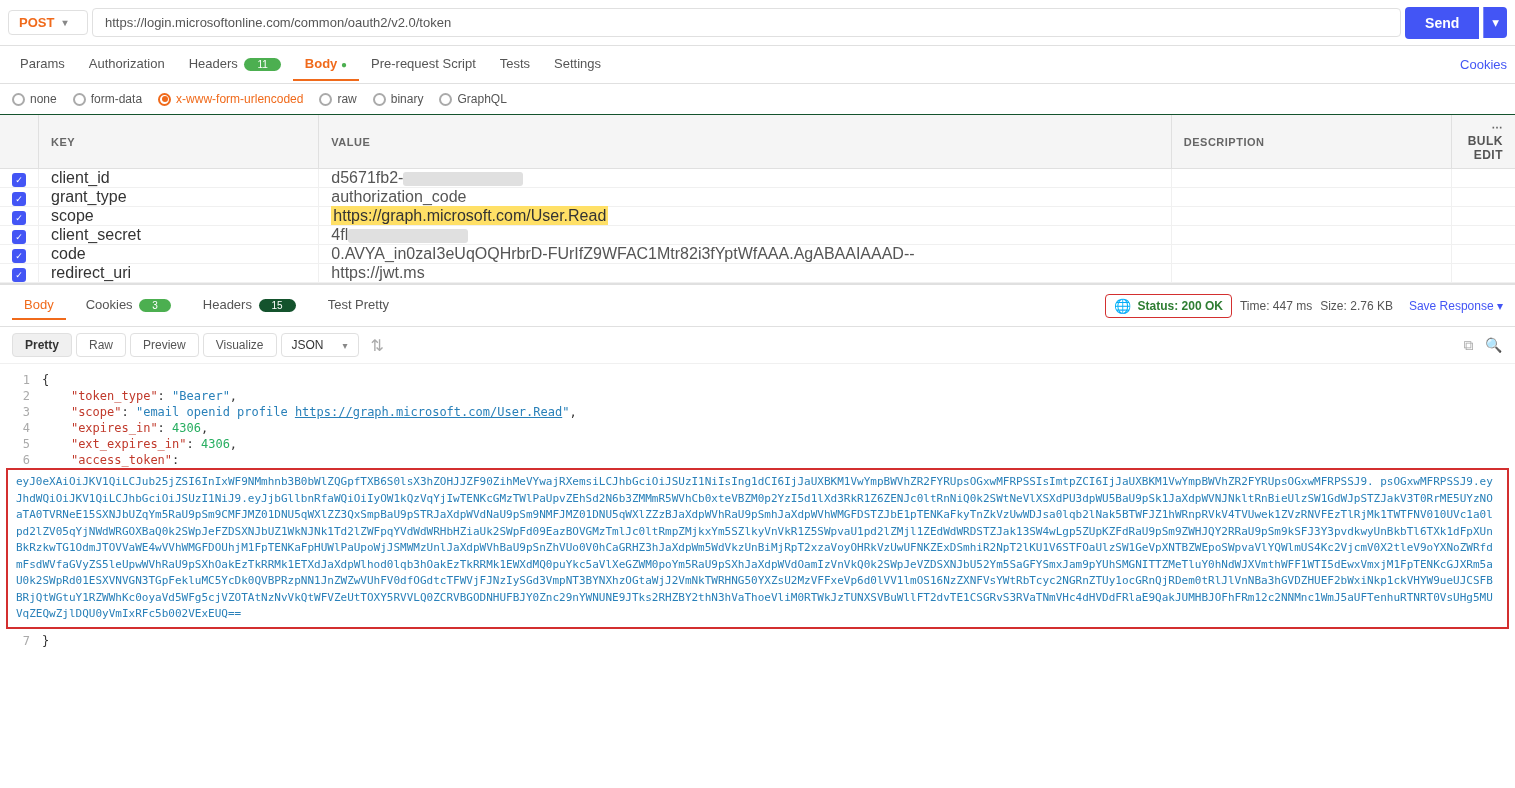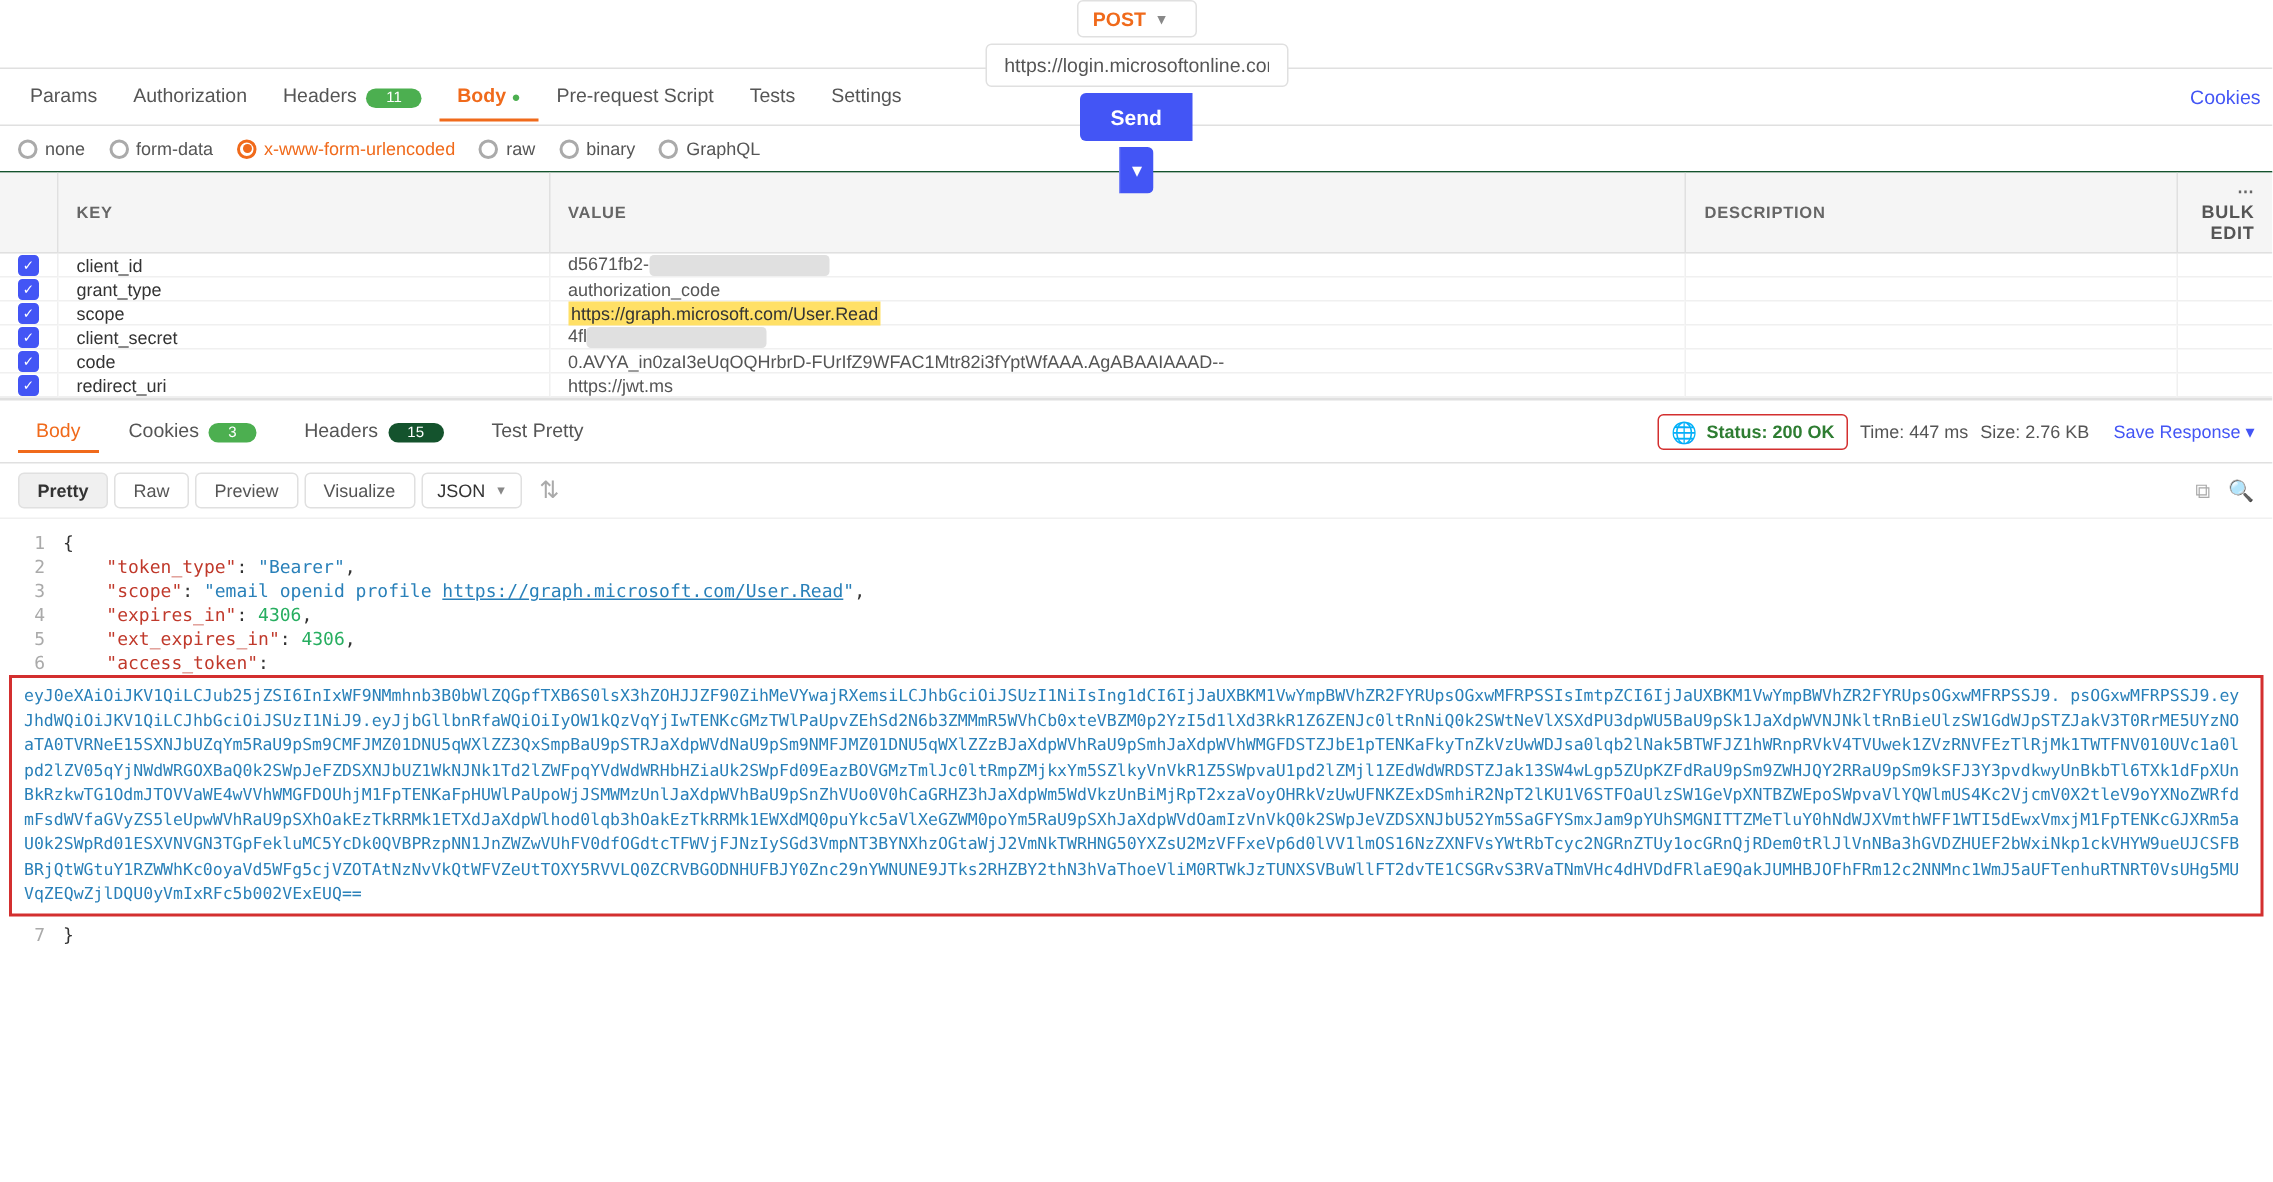--- a/index.html
+++ b/index.html
@@ -1,19 +1,19 @@
 <!DOCTYPE html>
 <html><head>
   <meta charset="utf-8">
   <style>
     * { box-sizing: border-box; margin: 0; padding: 0; }
     body { font-family: -apple-system, BlinkMacSystemFont, 'Segoe UI', sans-serif; font-size: 13px; background: #fff; color: #333; overflow: hidden; }
 
     
-    .top-bar { display: flex; align-items: center; height: 46px; border-bottom: 1px solid #e0e0e0; padding: 0 8px; gap: 4px; flex-direction: column; }
+    .top-bar { display: flex; align-items: center; height: 46px; border-bottom: 1px solid #e0e0e0; padding: 0 8px; gap: 4px; }
     .method-select { display: flex; align-items: center; gap: 4px; border: 1px solid #e0e0e0; border-radius: 4px; padding: 4px 10px; font-size: 13px; font-weight: 600; color: #f06a1b; cursor: pointer; min-width: 80px; }
     .method-select .chevron { color: #888; font-size: 10px; margin-left: 4px; }
     .url-bar { flex: 1; border: 1px solid #e0e0e0; border-radius: 4px; padding: 6px 12px; font-size: 13px; color: #555; }
     .send-btn { background: #4355f5; color: #fff; border: none; border-radius: 4px 0 0 4px; padding: 8px 20px; font-size: 14px; font-weight: 600; cursor: pointer; }
     .send-chevron { background: #4355f5; color: #fff; border: none; border-left: 1px solid rgba(255,255,255,0.3); border-radius: 0 4px 4px 0; padding: 8px 8px; cursor: pointer; }
 
     
     .tabs-row { display: flex; align-items: center; padding: 0 8px; border-bottom: 1px solid #e0e0e0; height: 38px; }
     .tab { padding: 8px 12px; font-size: 13px; color: #555; cursor: pointer; border-bottom: 2px solid transparent; }
     .tab.active { color: #f06a1b; border-bottom: 2px solid #f06a1b; font-weight: 600; }
@@ -26,21 +26,21 @@
     .radio-item { display: flex; align-items: center; gap: 5px; font-size: 12px; color: #555; cursor: pointer; }
     .radio-circle { width: 13px; height: 13px; border-radius: 50%; border: 2px solid #aaa; display: flex; align-items: center; justify-content: center; }
     .radio-circle.checked { border-color: #f06a1b; }
     .radio-circle.checked::after { content: ''; width: 6px; height: 6px; background: #f06a1b; border-radius: 50%; }
 
     
     .kv-table { width: 100%; border-collapse: collapse; }
     .kv-table thead th { background: #f5f5f5; padding: 6px 12px; text-align: left; font-size: 11px; font-weight: 600; color: #666; border-bottom: 1px solid #e0e0e0; border-right: 1px solid #e0e0e0; text-transform: uppercase; letter-spacing: 0.5px; }
     .kv-table thead th:last-child { border-right: none; }
     .kv-table tbody tr { border-bottom: 1px solid #f0f0f0; }
-    .kv-table tbody td { padding: 0 12px; font-size: 12px; border-right: 1px solid #f0f0f0; vertical-align: middle; }
+    .kv-table tbody td { padding: 0 12px; font-size: 16px; border-right: 1px solid #f0f0f0; vertical-align: middle; }
     .kv-table tbody td:last-child { border-right: none; }
     .checkbox-cell { width: 32px; text-align: center; }
     .cb { width: 14px; height: 14px; border: 2px solid #4355f5; border-radius: 3px; background: #4355f5; display: inline-flex; align-items: center; justify-content: center; cursor: pointer; }
     .cb::after { content: '✓'; color: #fff; font-size: 9px; }
     .key-col { color: #333; font-size: 12px; min-width: 200px; }
     .val-col { color: #555; font-size: 12px; }
     .val-highlight { background: #ffe066; color: #333; padding: 1px 2px; }
     .val-blurred { background: #e0e0e0; border-radius: 3px; display: inline-block; width: 120px; height: 14px; vertical-align: middle; }
 
     
@@ -50,21 +50,21 @@
     .status-badge { margin-left: auto; display: flex; align-items: center; gap: 6px; border: 1px solid #d32f2f; border-radius: 4px; padding: 3px 8px; }
     .status-text { color: #2e7d32; font-size: 12px; font-weight: 600; }
     .time-text { font-size: 12px; color: #555; }
     .size-text { font-size: 12px; color: #555; }
     .save-resp { color: #4355f5; font-size: 12px; cursor: pointer; margin-left: 8px; }
 
     
     .pretty-toolbar { display: flex; align-items: center; padding: 6px 12px; gap: 4px; border-bottom: 1px solid #f0f0f0; }
     .view-btn { padding: 4px 12px; font-size: 12px; border: 1px solid #e0e0e0; border-radius: 4px; cursor: pointer; background: #fff; color: #555; }
     .view-btn.active { background: #f0f0f0; font-weight: 600; color: #333; }
-    .format-select { display: flex; align-items: center; gap: 8px; padding: 4px 10px; border: 1px solid #e0e0e0; border-radius: 4px; font-size: 12px; cursor: pointer; }
+    .format-select { display: flex; align-items: center; gap: 19px; padding: 4px 10px; border: 1px solid #e0e0e0; border-radius: 4px; font-size: 12px; cursor: pointer; }
     .filter-icon { color: #aaa; font-size: 16px; cursor: pointer; margin-left: 8px; }
     .copy-icon { margin-left: auto; color: #aaa; cursor: pointer; font-size: 14px; }
     .search-icon { color: #aaa; cursor: pointer; font-size: 14px; margin-left: 8px; }
 
     
     .json-area { padding: 8px 0; font-family: 'Consolas', 'Monaco', monospace; font-size: 12px; overflow-y: auto; max-height: 300px; }
     .json-line { display: flex; padding: 1px 12px; }
     .line-num { min-width: 30px; color: #aaa; user-select: none; text-align: right; padding-right: 12px; }
     .json-key { color: #c0392b; }
     .json-string { color: #2980b9; }

